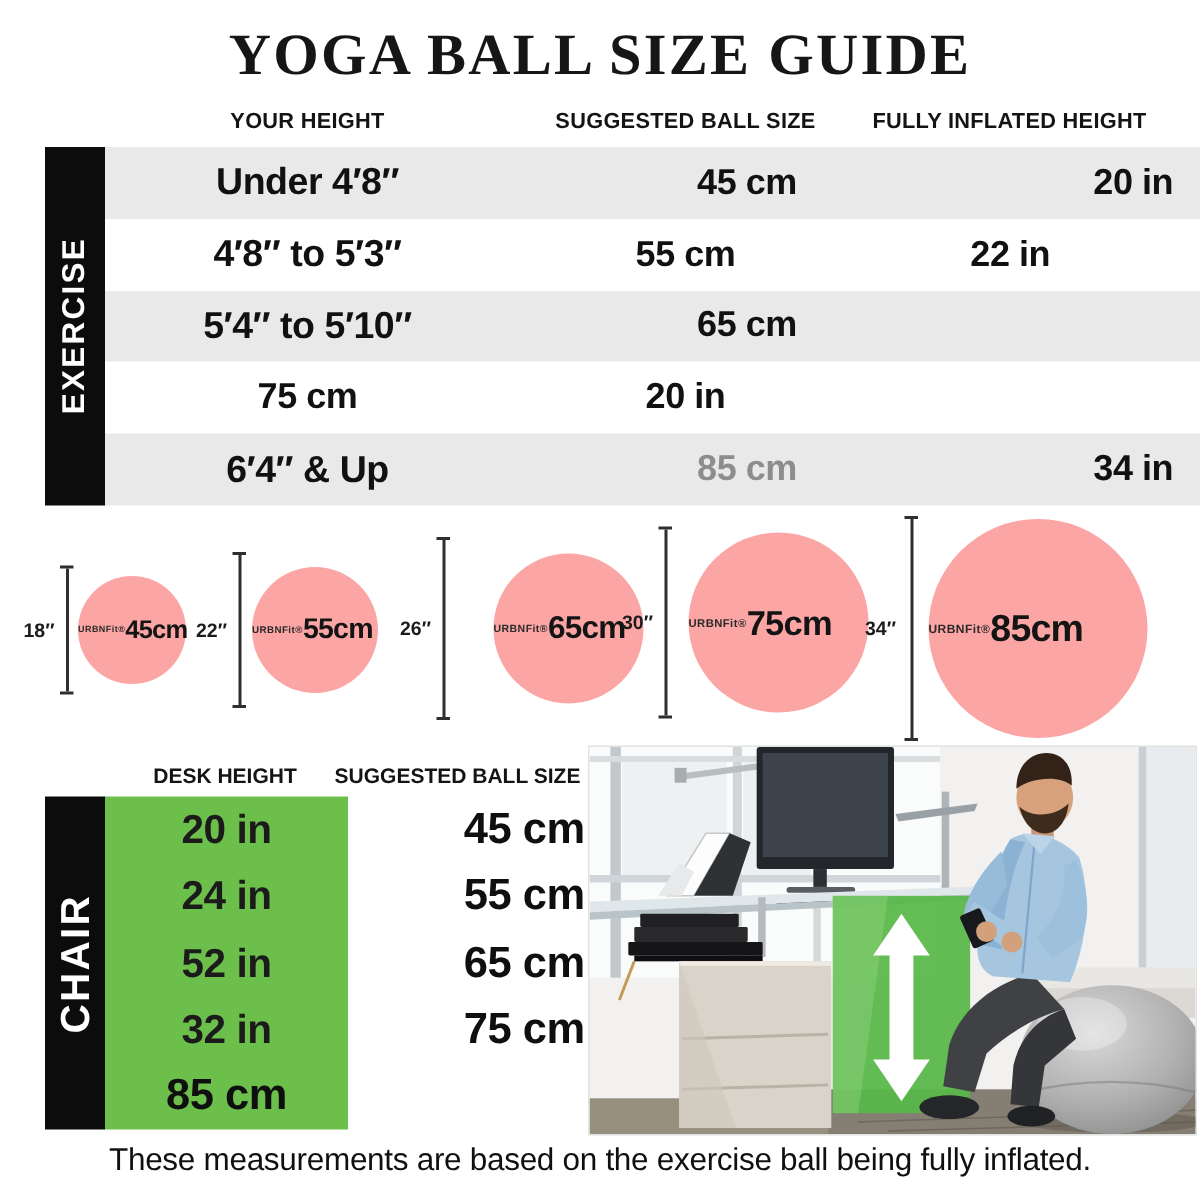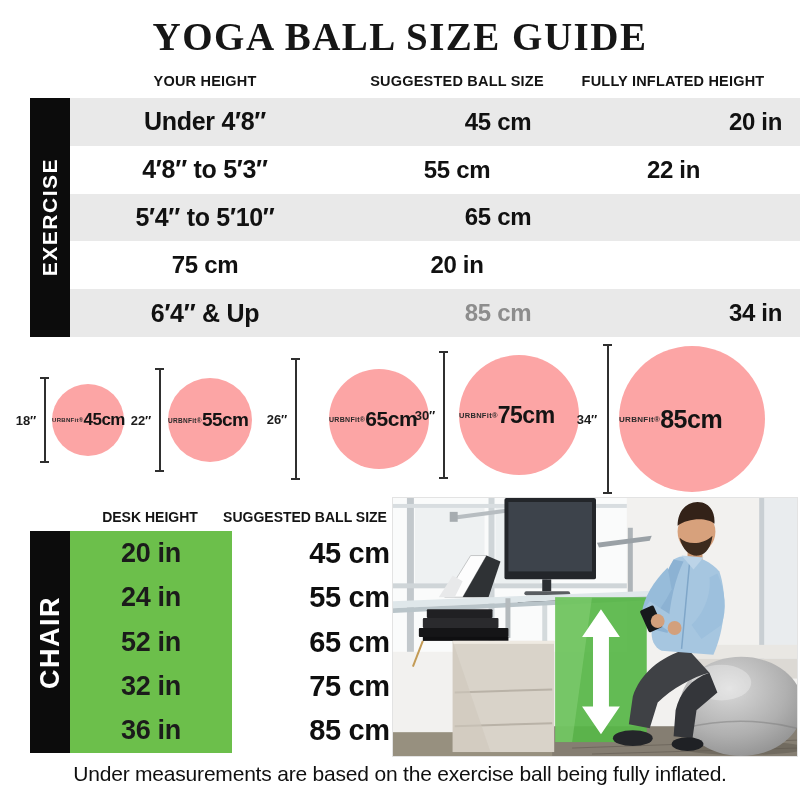--- a/index.html
+++ b/index.html
@@ -258,21 +258,20 @@
     </div>
     <div class="chair-row">
       <div class="chair-cell desk-cell">52 in</div>
       <div class="chair-cell ballsize-cell">65 cm</div>
     </div>
     <div class="chair-row">
       <div class="chair-cell desk-cell">32 in</div>
       <div class="chair-cell ballsize-cell">75 cm</div>
     </div>
     <div class="chair-row">
-      <div class="chair-cell desk-cell">36 in</div>
       <div class="chair-cell ballsize-cell">85 cm</div>
     </div>
   </div>
 </div>
 
 <div class="photo">
   <svg viewBox="0 0 406 260" preserveAspectRatio="none">
     <defs>
       <radialGradient id="ballGrad" cx="0.4" cy="0.32" r="0.85">
         <stop offset="0" stop-color="#d9d9d9"></stop>
@@ -359,13 +358,13 @@
       <circle cx="283" cy="131" r="7" fill="#d3a07c"></circle>
       <rect x="296" y="50" width="15" height="12" fill="#c89672"></rect>
       <path d="M290,58 L312,60 L302,72 Z" fill="#bcd4e8"></path>
       <ellipse cx="305" cy="34" rx="19" ry="21" fill="#d7a17c"></ellipse>
       <path d="M286,28 C286,12 296,4 306,4 C318,4 324,14 323,26 C316,19 296,20 286,28 Z" fill="#332218"></path>
       <path d="M288,40 C291,53 299,59 307,58 C315,57 320,48 321,38 C312,47 296,48 288,40 Z" fill="#3d2b1e"></path>
     </g>
   </svg>
 </div>
 
-<div class="footer-note">Under measurements are based on the exercise ball being fully inflated.</div>
+<div class="footer-note">These measurements are based on the exercise ball being fully inflated.</div>
 
 </body></html>

